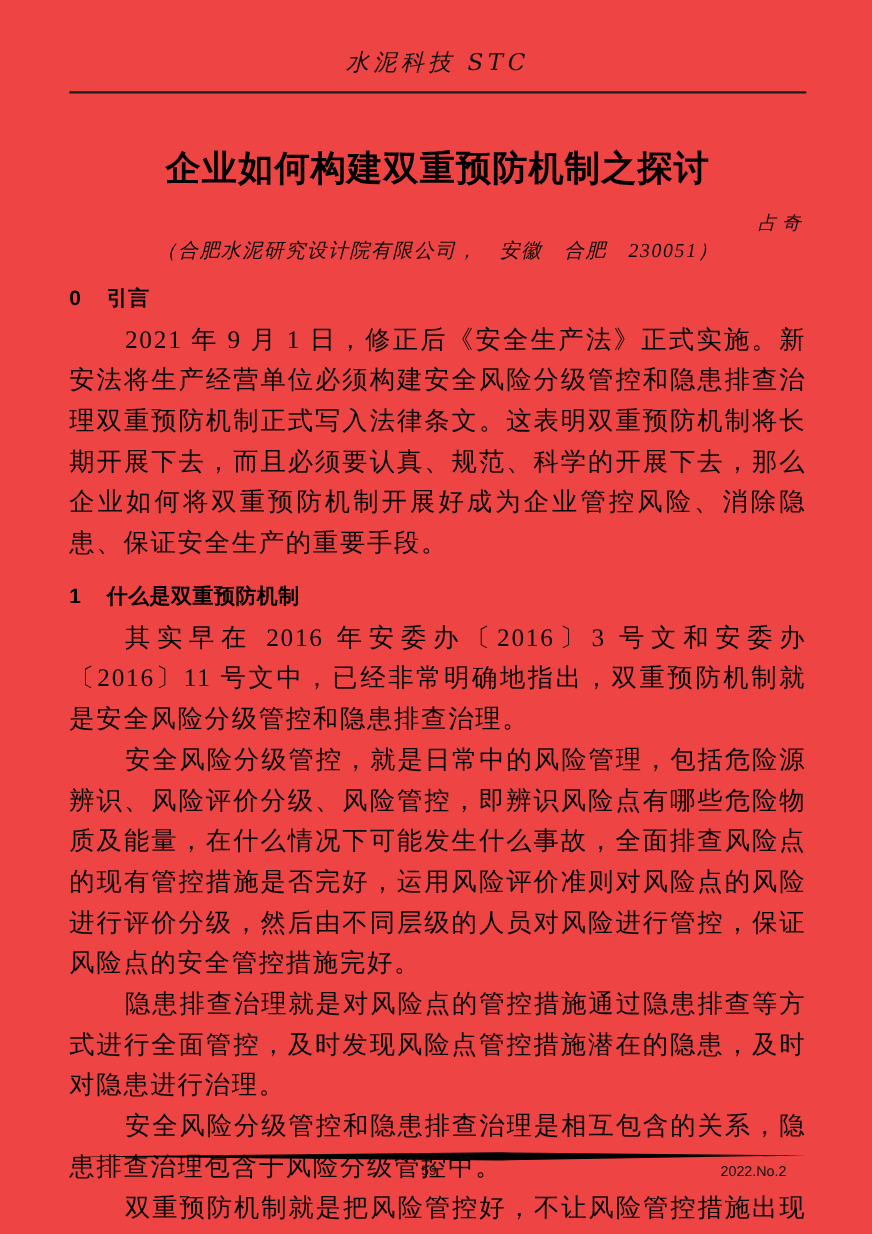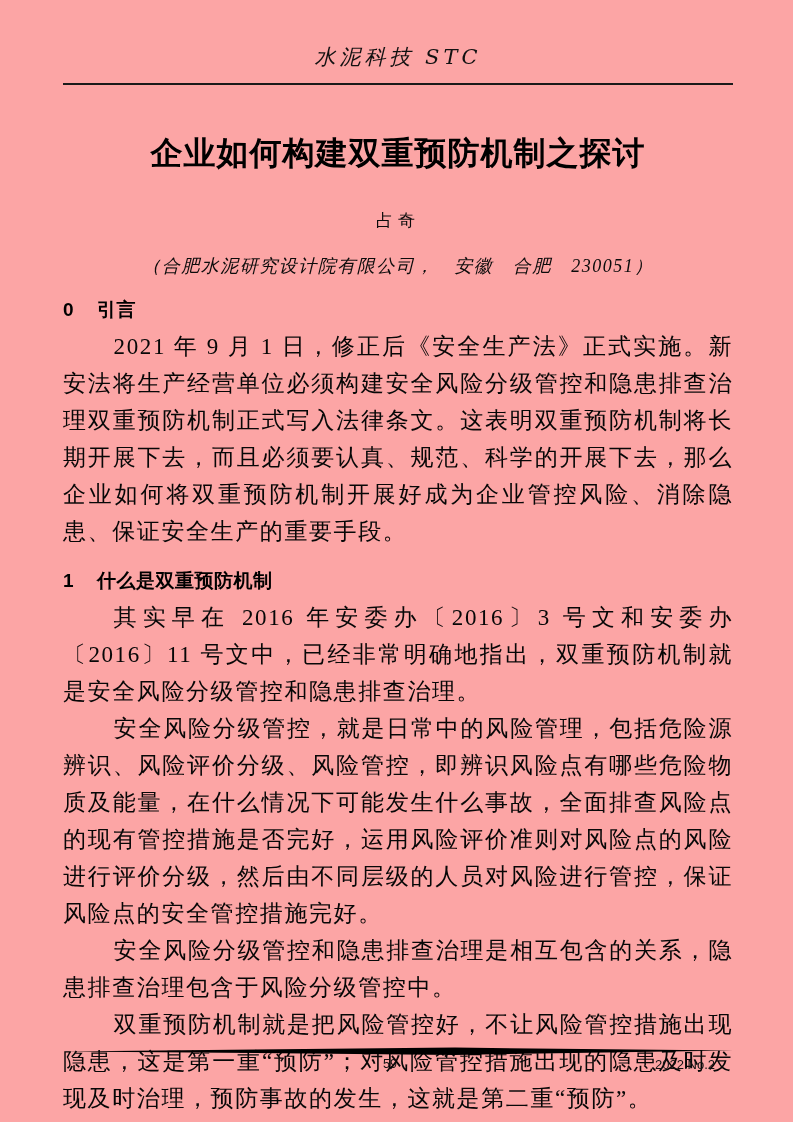--- a/index.html
+++ b/index.html
@@ -5,21 +5,21 @@
   html, body {
     margin: 0;
     padding: 0;
     background: #ffffff;
   }
   .page {
     position: relative;
     width: 793px;
     height: 1122px;
     margin: 0 auto;
-    background: #fca5a5;
+    background: #ef4444;
     color: #0b0b0b;
     box-sizing: border-box;
     padding: 0 60px 0 63px;
     font-family: "Liberation Serif", "DejaVu Serif", serif;
     overflow: hidden;
   }
   
   .journal-title {
     padding-top: 44px;
     text-align: center;
@@ -40,28 +40,29 @@
     margin: 46px 0 0 0;
     text-align: center;
     font-family: "Liberation Sans", "DejaVu Sans", sans-serif;
     font-weight: 700;
     font-size: 32px;
     line-height: 44px;
     letter-spacing: 1px;
     color: #000000;
   }
   .author {
-    margin-top: 34px;
-    text-align: center;
+    margin-top: 16px;
+    text-align: right;
+    font-style: italic;
     font-size: 17px;
     line-height: 24px;
     letter-spacing: 5px;
   }
   .affiliation {
-    margin-top: 20px;
+    margin-top: 0;
     text-align: center;
     font-style: italic;
     font-size: 18px;
     line-height: 26px;
     letter-spacing: 1.5px;
   }
   
   .section-heading {
     margin: 12px 0 0 0;
     font-family: "Liberation Sans", "DejaVu Sans", sans-serif;
@@ -130,20 +131,21 @@
   <main id="sections">
   <section>
     <h2 class="section-heading"><span class="sec-num">0</span><span class="sec-title">引言</span></h2>
   <p class="body-paragraph">2021 年 9 月 1 日，修正后《安全生产法》正式实施。新安法将生产经营单位必须构建安全风险分级管控和隐患排查治理双重预防机制正式写入法律条文。这表明双重预防机制将长期开展下去，而且必须要认真、规范、科学的开展下去，那么企业如何将双重预防机制开展好成为企业管控风险、消除隐患、保证安全生产的重要手段。</p>
       </section>
 
   <section>
     <h2 class="section-heading"><span class="sec-num">1</span><span class="sec-title">什么是双重预防机制</span></h2>
   <p class="body-paragraph">其实早在 2016 年安委办〔2016〕3 号文和安委办〔2016〕11 号文中，已经非常明确地指出，双重预防机制就是安全风险分级管控和隐患排查治理。</p>
         <p class="body-paragraph">安全风险分级管控，就是日常中的风险管理，包括危险源辨识、风险评价分级、风险管控，即辨识风险点有哪些危险物质及能量，在什么情况下可能发生什么事故，全面排查风险点的现有管控措施是否完好，运用风险评价准则对风险点的风险进行评价分级，然后由不同层级的人员对风险进行管控，保证风险点的安全管控措施完好。</p>
+        <p class="body-paragraph">隐患排查治理就是对风险点的管控措施通过隐患排查等方式进行全面管控，及时发现风险点管控措施潜在的隐患，及时对隐患进行治理。</p>
         <p class="body-paragraph">安全风险分级管控和隐患排查治理是相互包含的关系，隐患排查治理包含于风险分级管控中。</p>
         <p class="body-paragraph">双重预防机制就是把风险管控好，不让风险管控措施出现隐患，这是第一重“预防”；对风险管控措施出现的隐患及时发现及时治理，预防事故的发生，这就是第二重“预防”。</p>
       </section>
 </main>
 
   <div class="page-footer">
     <svg class="footer-rule" viewBox="0 0 670 9" preserveAspectRatio="none" aria-hidden="true">
       <polygon points="0,4.4 392,0.6 670,3.4 392,7.9" fill="#000000"></polygon>
     </svg>
     <div class="footer-row">

